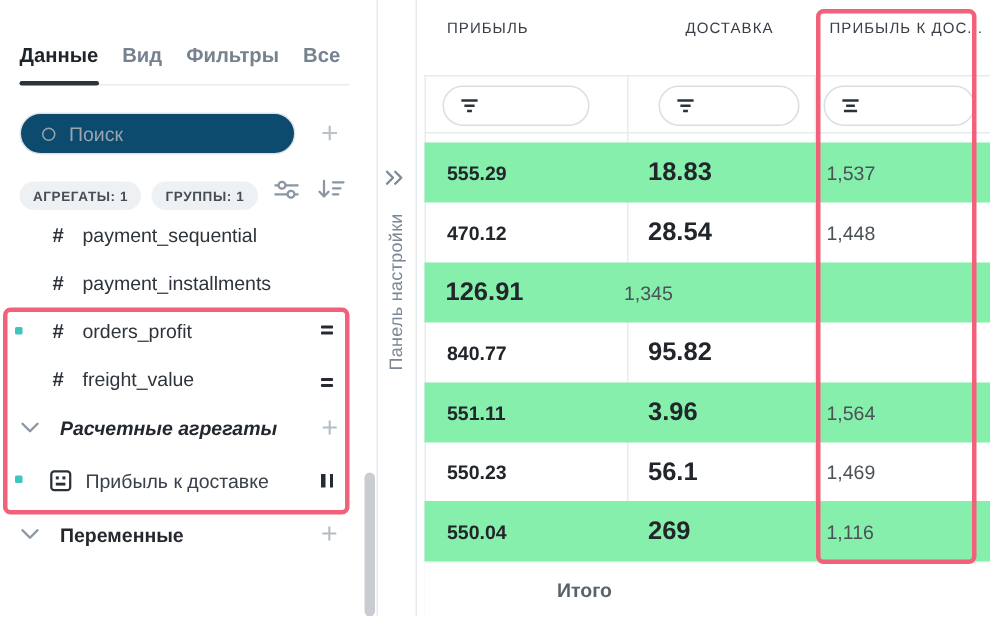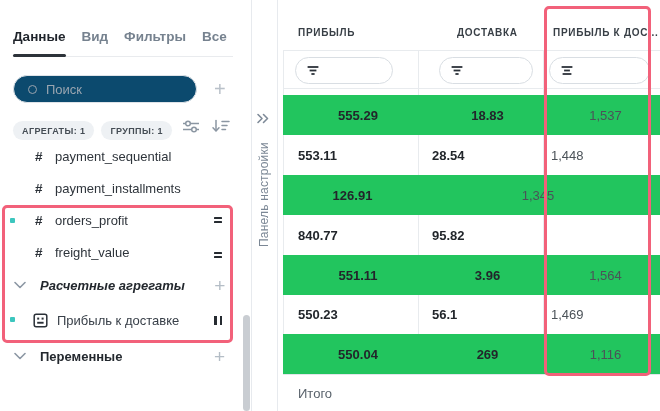--- a/index.html
+++ b/index.html
@@ -54,34 +54,34 @@
   .strip-chevron { position:absolute; left:256px; top:112px; cursor:pointer; }
   .strip-label {
     position:absolute; left:251px; top:130px; width:26px; height:130px;
     display:flex; align-items:center; justify-content:center;
     writing-mode:vertical-rl; transform:rotate(180deg);
     font-size:12px; color:#7b8795; letter-spacing:0.2px; white-space:nowrap;
   }
 
   
   .table-area { position:absolute; left:277px; top:0; width:383px; height:411px; }
-  .th { position:absolute; top:27px; font-size:10px; font-weight:700; letter-spacing:0.7px; color:#383f46; white-space:nowrap; }
+  .th { position:absolute; top:14px; font-size:10px; font-weight:400; letter-spacing:0.7px; color:#383f46; white-space:nowrap; }
   .t-vline { position:absolute; top:50px; bottom:0; width:1px; background:#e8ebee; }
   .t-hline { position:absolute; left:6px; right:0; height:1px; background:#e8ebee; }
   .filter-input {
     position:absolute; top:57px; height:27px; border:1px solid #d9dee3; border-radius:13.5px;
     background:#fff; display:flex; align-items:center; padding-left:11px;
   }
   .trow { position:absolute; left:6px; right:0; display:flex; align-items:center; }
-  .trow.shaded { background:#22c55e;text-align:center; }
+  .trow.shaded { background:#86efac; }
   .c1 { width:135px; padding-left:15px; font-size:13px; font-weight:700; color:#22262b; }
-  .c2 { width:125px; padding-left:14px; font-size:13px; font-weight:700; color:#22262b; }
+  .c2 { width:125px; padding-left:14px; font-size:17px; font-weight:700; color:#22262b; }
   .c3 { flex:1; padding-left:8px; font-size:13px; font-weight:400; color:#4b5258; }
   .footer-row { position:absolute; left:6px; right:0; top:374px; height:37px; border-top:1px solid #e2e6ea; display:flex; align-items:center; background:#fff; }
-  .footer-row .c1 { text-align:left; padding-right:10px; font-weight:400; color:#59626b; }
+  .footer-row .c1 { text-align:right; padding-right:10px; font-weight:700; color:#59626b; }
 
   
   .hl { position:absolute; border:3px solid #f2617a; border-radius:5px; pointer-events:none; background:transparent; }
   .hl-sidebar { left:2px; top:205px; width:231px; height:138px; }
   .hl-col3 { left:544px; top:6px; width:107px; height:370px; }
 
   svg { display:block; }
 </style>
 </head>
 <body>
@@ -233,21 +233,21 @@
       </svg>
     </div>
     <div class="t-hline" style="top:88px;"></div>
 
     <div class="trow shaded" style="top:95px; height:40px;">
       <span class="c1">555.29</span>
       <span class="c2">18.83</span>
       <span class="c3">1,537</span>
     </div>
     <div class="trow" style="top:135px; height:40px;">
-      <span class="c1">553.11</span>
+      <span class="c1">470.12</span>
       <span class="c2">28.54</span>
       <span class="c3">1,448</span>
     </div>
     <div class="trow shaded" style="top:175px; height:40px;">
       <span class="c2">126.91</span>
       <span class="c3">1,345</span>
     </div>
     <div class="trow" style="top:215px; height:40px;">
       <span class="c1">840.77</span>
       <span class="c2">95.82</span>

